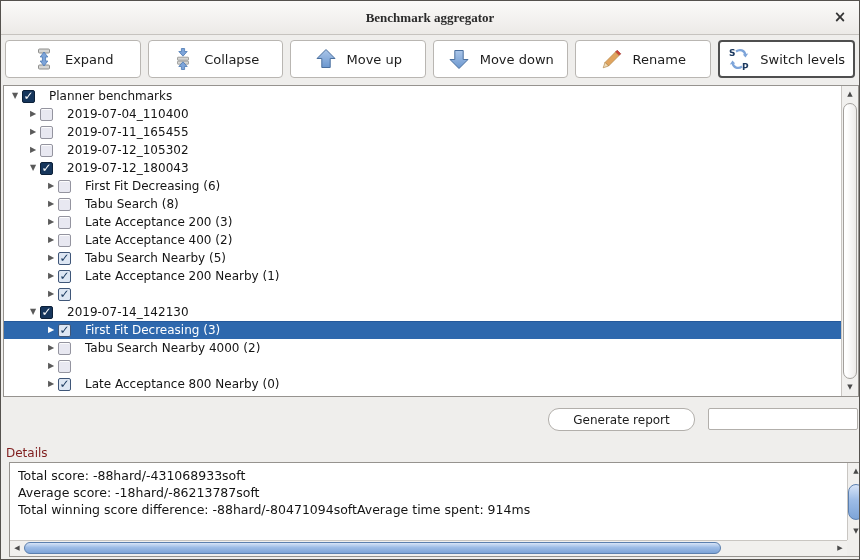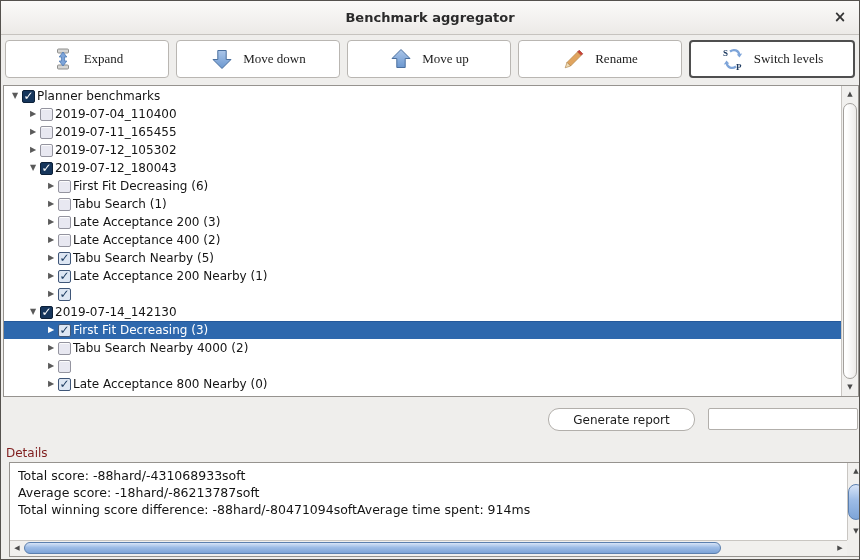--- a/index.html
+++ b/index.html
@@ -5,26 +5,26 @@
   html,body { margin:0; padding:0; background:#d8d6d3; }
   .window {
     position:relative; width:860px; height:560px; box-sizing:border-box;
     background:#efeeec; border:1px solid #55524e; overflow:hidden;
     font-family:"DejaVu Sans","Liberation Sans",sans-serif;
     -webkit-user-select:none; user-select:none;
   }
   
   .titlebar { position:absolute; left:0; top:0; right:0; height:33px;
     background:linear-gradient(#fbfaf9,#eceae7); border-bottom:1px solid #c6c3bf; }
-  .title { text-align:center; line-height:33px; font-size:13px; font-weight:bold; color:#2b2b2b; }
+  .title { text-align:center; line-height:33px; font-size:13px; font-weight:bold; color:#2b2b2b;font-family:Liberation Serif, serif; }
   .close-btn { position:absolute; right:6px; top:0; width:26px; height:33px; line-height:33px;
     text-align:center; font-size:15px; font-weight:bold; color:#333; cursor:default; }
   
   .toolbar { position:absolute; left:0; top:34px; right:0; height:48px;
-    display:flex; gap:7px; padding:5px 4px; box-sizing:border-box;font-family:Liberation Serif, serif; }
+    display:flex; gap:7px; padding:5px 4px; box-sizing:border-box; }
   .tb-btn { flex:1 1 0; background:#ffffff; border:1px solid #b9b6b2; border-radius:4px;
     display:flex; align-items:center; justify-content:center; gap:9px;
     font-size:13px; color:#1c1c1c; font-family:inherit; padding:0; cursor:default; }
   .tb-btn.focused { border:2px solid #4f4f4f; }
   .tb-btn svg { width:24px; height:24px; flex:none; }
   
   .tree-panel { position:absolute; left:2px; top:84px; width:856px; height:312px;
     background:#fff; border:1px solid #96938f; box-sizing:border-box; }
   .tree-rows { position:absolute; left:0; top:1px; right:17px; bottom:0; overflow:hidden; }
   .tree-row { height:18px; display:flex; align-items:center; font-size:12px; color:#141414; white-space:nowrap; }
@@ -32,21 +32,21 @@
   .expander { width:14px; flex:none; text-align:center; font-size:8px; color:#5a5a5a; line-height:18px; }
   .tree-row.selected .expander { color:#fff; }
   .cb { width:13px; height:13px; flex:none; box-sizing:border-box; border-radius:2px; position:relative; }
   .cb.unchecked { background:#e8e8f1; border:1px solid #94949f; box-shadow:inset 0 1px 0 rgba(255,255,255,.85); }
   .cb.checked   { background:#dde6f3; border:1px solid #3f5678; }
   .cb.checked::after { content:"✓"; position:absolute; left:0; top:-1px; width:100%; text-align:center;
     font-size:12px; font-weight:bold; color:#16365c; line-height:13px; }
   .cb.mixed { background:#16365c; border:1px solid #0c2038; }
   .cb.mixed::after { content:"✓"; position:absolute; left:0; top:-1px; width:100%; text-align:center;
     font-size:12px; font-weight:bold; color:#fff; line-height:13px; }
-  .row-label { margin-left:2px; }
+  .row-label { margin-left:14px; }
   
   .vscroll { position:absolute; right:0; top:0; bottom:0; width:17px; background:#f1f0ee;
     border-left:1px solid #c9c6c2; box-sizing:border-box; }
   .scroll-arrow { position:absolute; left:0; width:100%; height:16px; text-align:center;
     font-size:7px; color:#4a4a4a; line-height:16px; }
   .tree-thumb { position:absolute; left:1px; right:1px; top:17px; height:276px;
     background:linear-gradient(to right,#ffffff 20%,#edebe9); border:1px solid #a3a09c;
     border-radius:8px; box-sizing:border-box; }
   .blue-vthumb { position:absolute; left:0px; right:0px; top:21px; height:36px;
     background:linear-gradient(to bottom,#d7e4f7,#9dbce6 45%,#7da4d8);
@@ -93,48 +93,59 @@
             <rect x="6.5" y="2" width="11" height="4" rx="1" fill="#d6d6d4" stroke="#8f8f8d"></rect>
             <rect x="6.5" y="18" width="11" height="4" rx="1" fill="#d6d6d4" stroke="#8f8f8d"></rect>
             <path d="M12 5 L15.8 10 H13.6 V14 H15.8 L12 19 L8.2 14 H10.4 V10 H8.2 Z" fill="#7da4d9" stroke="#4b79b3" stroke-width="0.8"></path>
           </svg>
         </span>
         <span>Expand</span>
       </button>
       <button class="tb-btn">
         <span style="display: flex;">
           <svg viewBox="0 0 24 24">
+            <path d="M10.4 1.5 H13.6 V4.5 H16.2 L12 9.2 L7.8 4.5 H10.4 Z" fill="#7da4d9" stroke="#4b79b3" stroke-width="0.8"></path>
+            <rect x="6.5" y="10.2" width="11" height="3" rx="0.5" fill="#d6d6d4" stroke="#8f8f8d" stroke-width="0.8"></rect>
+            <rect x="6.5" y="14.2" width="11" height="3" rx="0.5" fill="#d6d6d4" stroke="#8f8f8d" stroke-width="0.8"></rect>
+            <path d="M10.4 22.5 H13.6 V19.5 H16.2 L12 14.8 L7.8 19.5 H10.4 Z" fill="#7da4d9" stroke="#4b79b3" stroke-width="0.8"></path>
+          </svg>
+        </span>
+        <span>Collapse</span>
+      </button>
+      <button class="tb-btn">
+        <span style="display: flex;">
+          <svg viewBox="0 0 24 24">
+            <defs>
+              <linearGradient id="gu" x1="0" y1="0" x2="0" y2="1">
+                <stop offset="0" stop-color="#abc6e9"></stop>
+                <stop offset="1" stop-color="#6b97cf"></stop>
+              </linearGradient>
+            </defs>
+            <path d="M12 2.5 L21 11.5 H16.2 V20.5 H7.8 V11.5 H3 Z" fill="url(#gu)" stroke="#4a6f9e"></path>
+          </svg>
+        </span>
+        <span>Move up</span>
+      </button>
+      <button class="tb-btn">
+        <span style="display: flex;">
+          <svg viewBox="0 0 24 24">
             <defs>
               <linearGradient id="gd" x1="0" y1="0" x2="0" y2="1">
                 <stop offset="0" stop-color="#abc6e9"></stop>
                 <stop offset="1" stop-color="#6b97cf"></stop>
               </linearGradient>
             </defs>
             <path d="M12 21.5 L3 12.5 H7.8 V3.5 H16.2 V12.5 H21 Z" fill="url(#gd)" stroke="#4a6f9e"></path>
           </svg>
         </span>
         <span>Move down</span>
       </button>
       <button class="tb-btn">
         <span style="display: flex;">
           <svg viewBox="0 0 24 24">
-            <defs>
-              <linearGradient id="gu" x1="0" y1="0" x2="0" y2="1">
-                <stop offset="0" stop-color="#abc6e9"></stop>
-                <stop offset="1" stop-color="#6b97cf"></stop>
-              </linearGradient>
-            </defs>
-            <path d="M12 2.5 L21 11.5 H16.2 V20.5 H7.8 V11.5 H3 Z" fill="url(#gu)" stroke="#4a6f9e"></path>
-          </svg>
-        </span>
-        <span>Move up</span>
-      </button>
-      <button class="tb-btn">
-        <span style="display: flex;">
-          <svg viewBox="0 0 24 24">
             <path d="M17.2 3.2 L20.8 6.8 L19 8.6 L15.4 5 Z" fill="#cc4136" stroke="#992f27" stroke-width="0.6"></path>
             <path d="M15.4 5 L19 8.6 L8.6 19 L5 15.4 Z" fill="#e0a45f" stroke="#a87838" stroke-width="0.6"></path>
             <path d="M5 15.4 L8.6 19 L3.2 20.8 Z" fill="#f0ddba" stroke="#a87838" stroke-width="0.6"></path>
           </svg>
         </span>
         <span>Rename</span>
       </button>
       <button class="tb-btn focused">
         <span style="display: flex;">
           <svg viewBox="0 0 24 24">
@@ -178,21 +189,21 @@
           <span class="row-label">2019-07-12_180043</span>
         </div>
         <div class="tree-row" style="padding-left: 40px;">
           <span class="expander">▶</span>
           <span class="cb unchecked"></span>
           <span class="row-label">First Fit Decreasing (6)</span>
         </div>
         <div class="tree-row" style="padding-left: 40px;">
           <span class="expander">▶</span>
           <span class="cb unchecked"></span>
-          <span class="row-label">Tabu Search (1)</span>
+          <span class="row-label">Tabu Search (8)</span>
         </div>
         <div class="tree-row" style="padding-left: 40px;">
           <span class="expander">▶</span>
           <span class="cb unchecked"></span>
           <span class="row-label">Late Acceptance 200 (3)</span>
         </div>
         <div class="tree-row" style="padding-left: 40px;">
           <span class="expander">▶</span>
           <span class="cb unchecked"></span>
           <span class="row-label">Late Acceptance 400 (2)</span>

